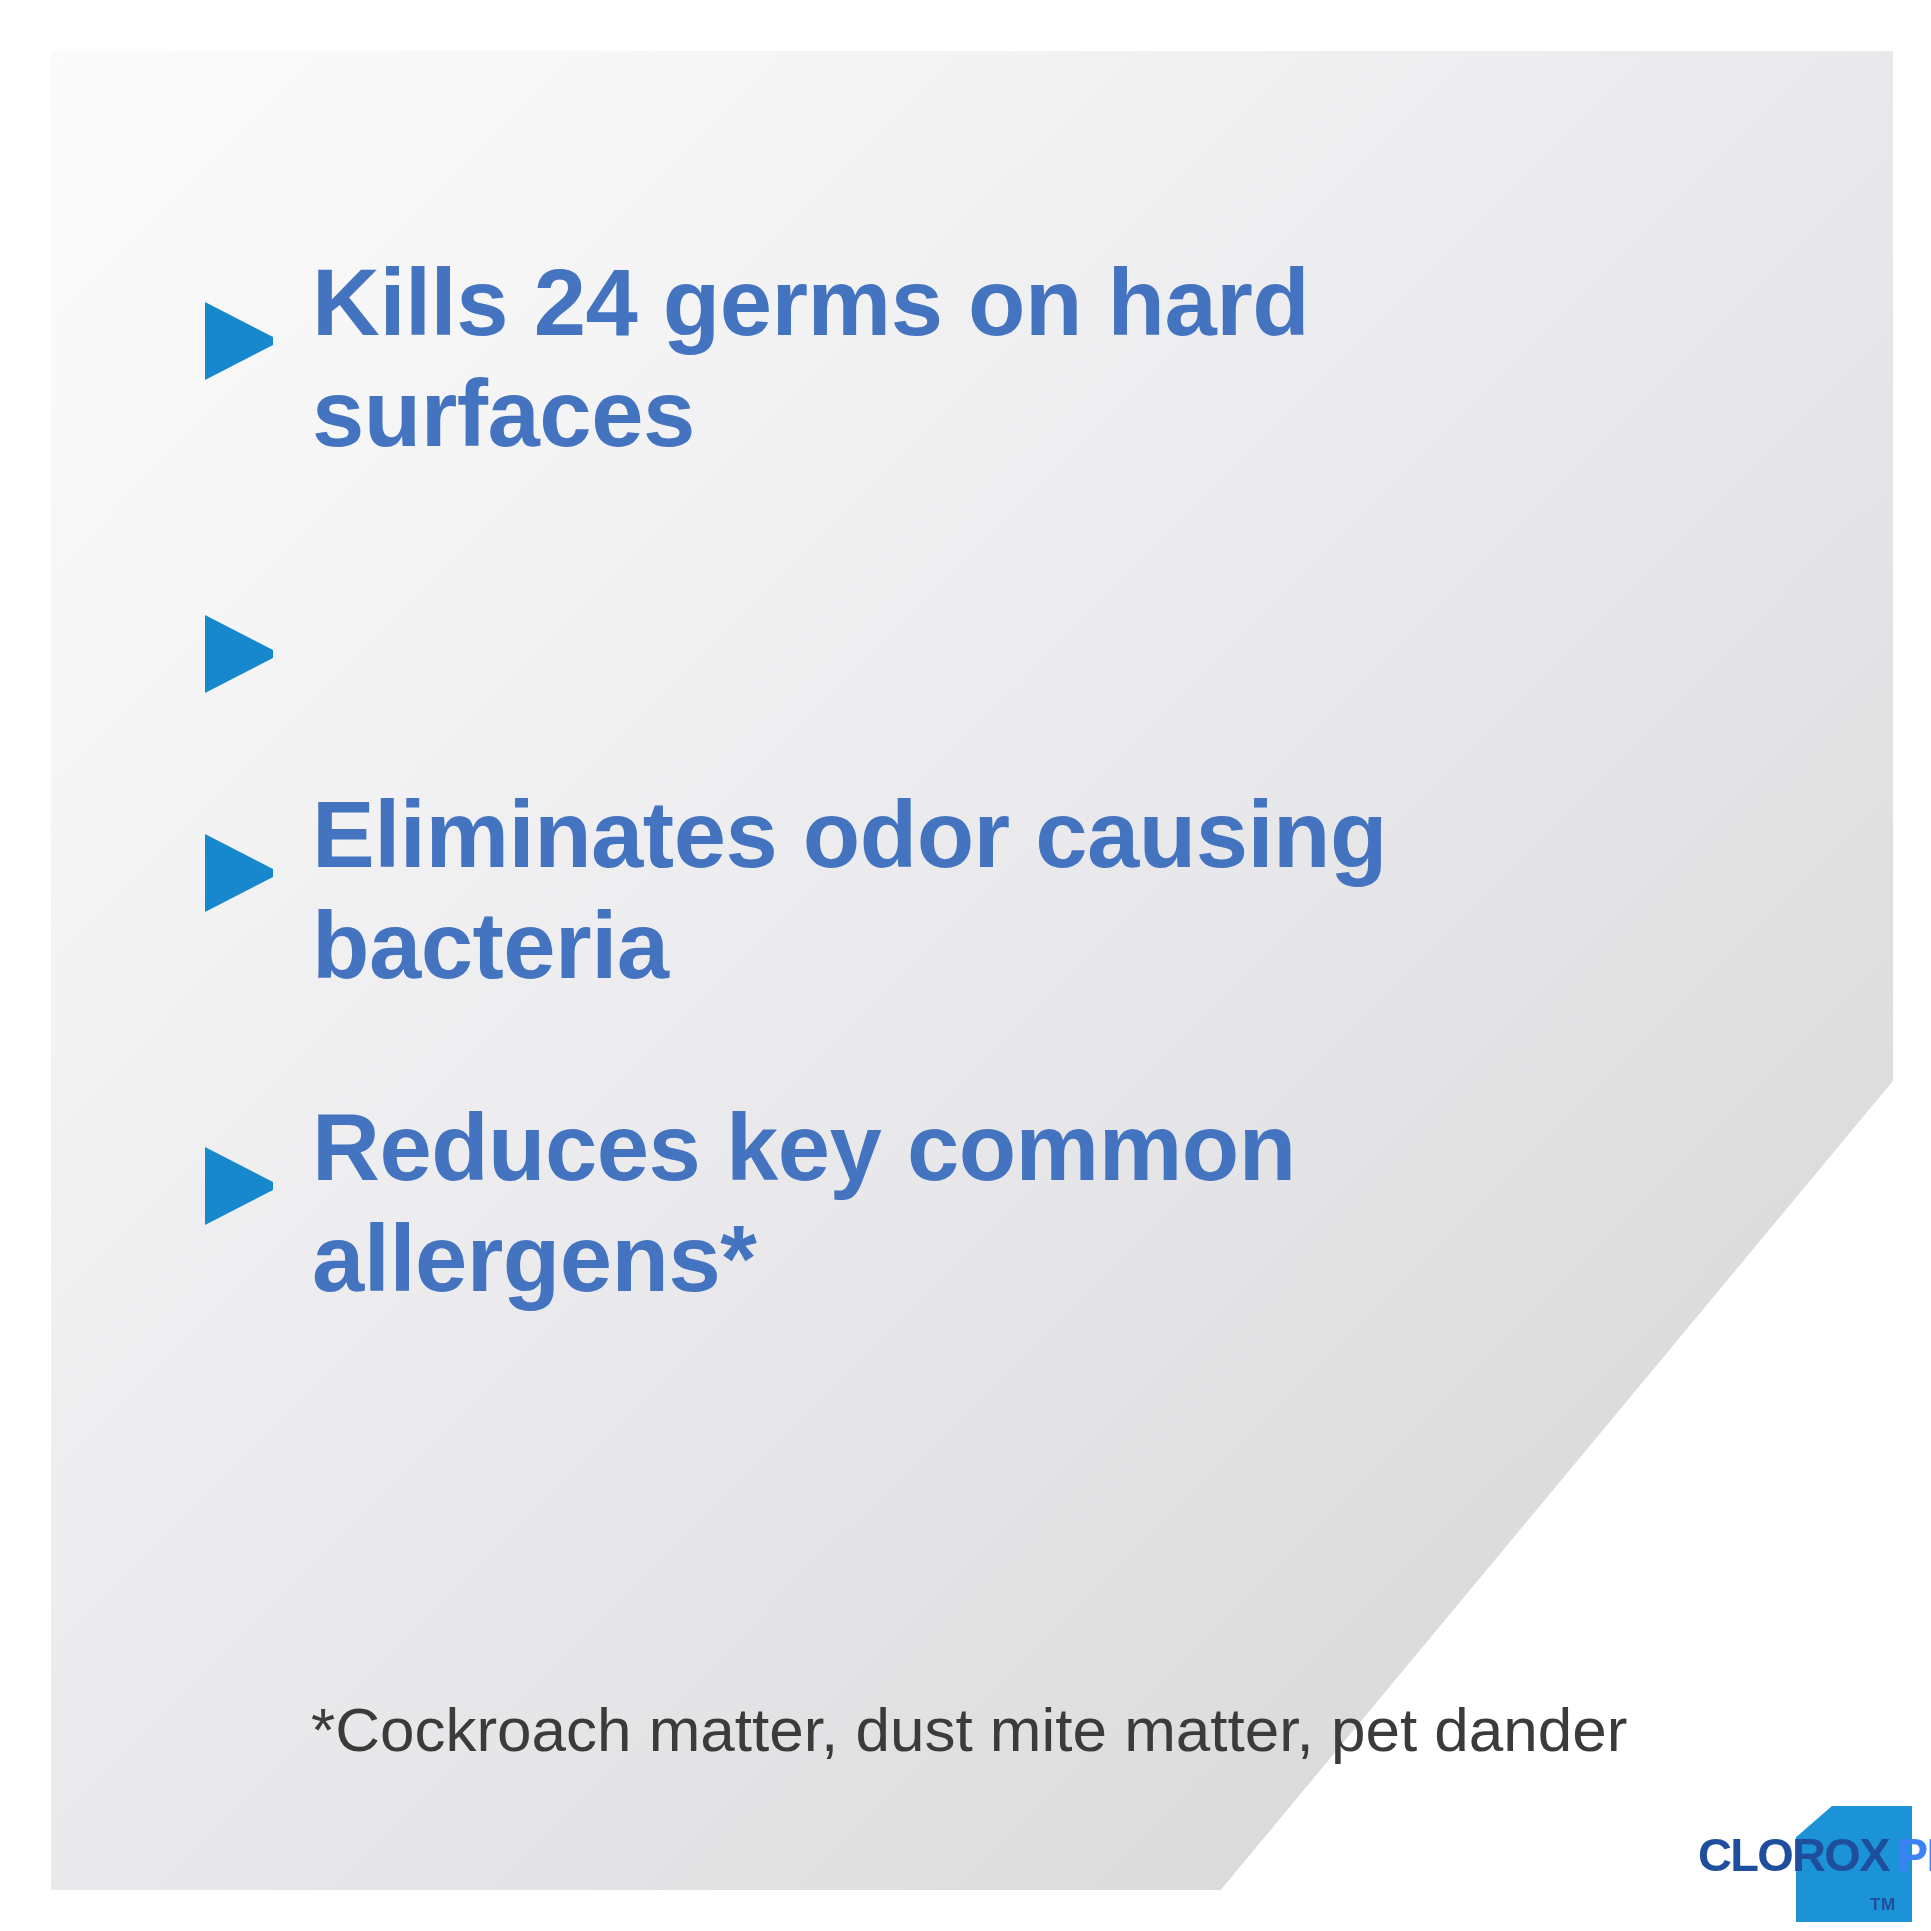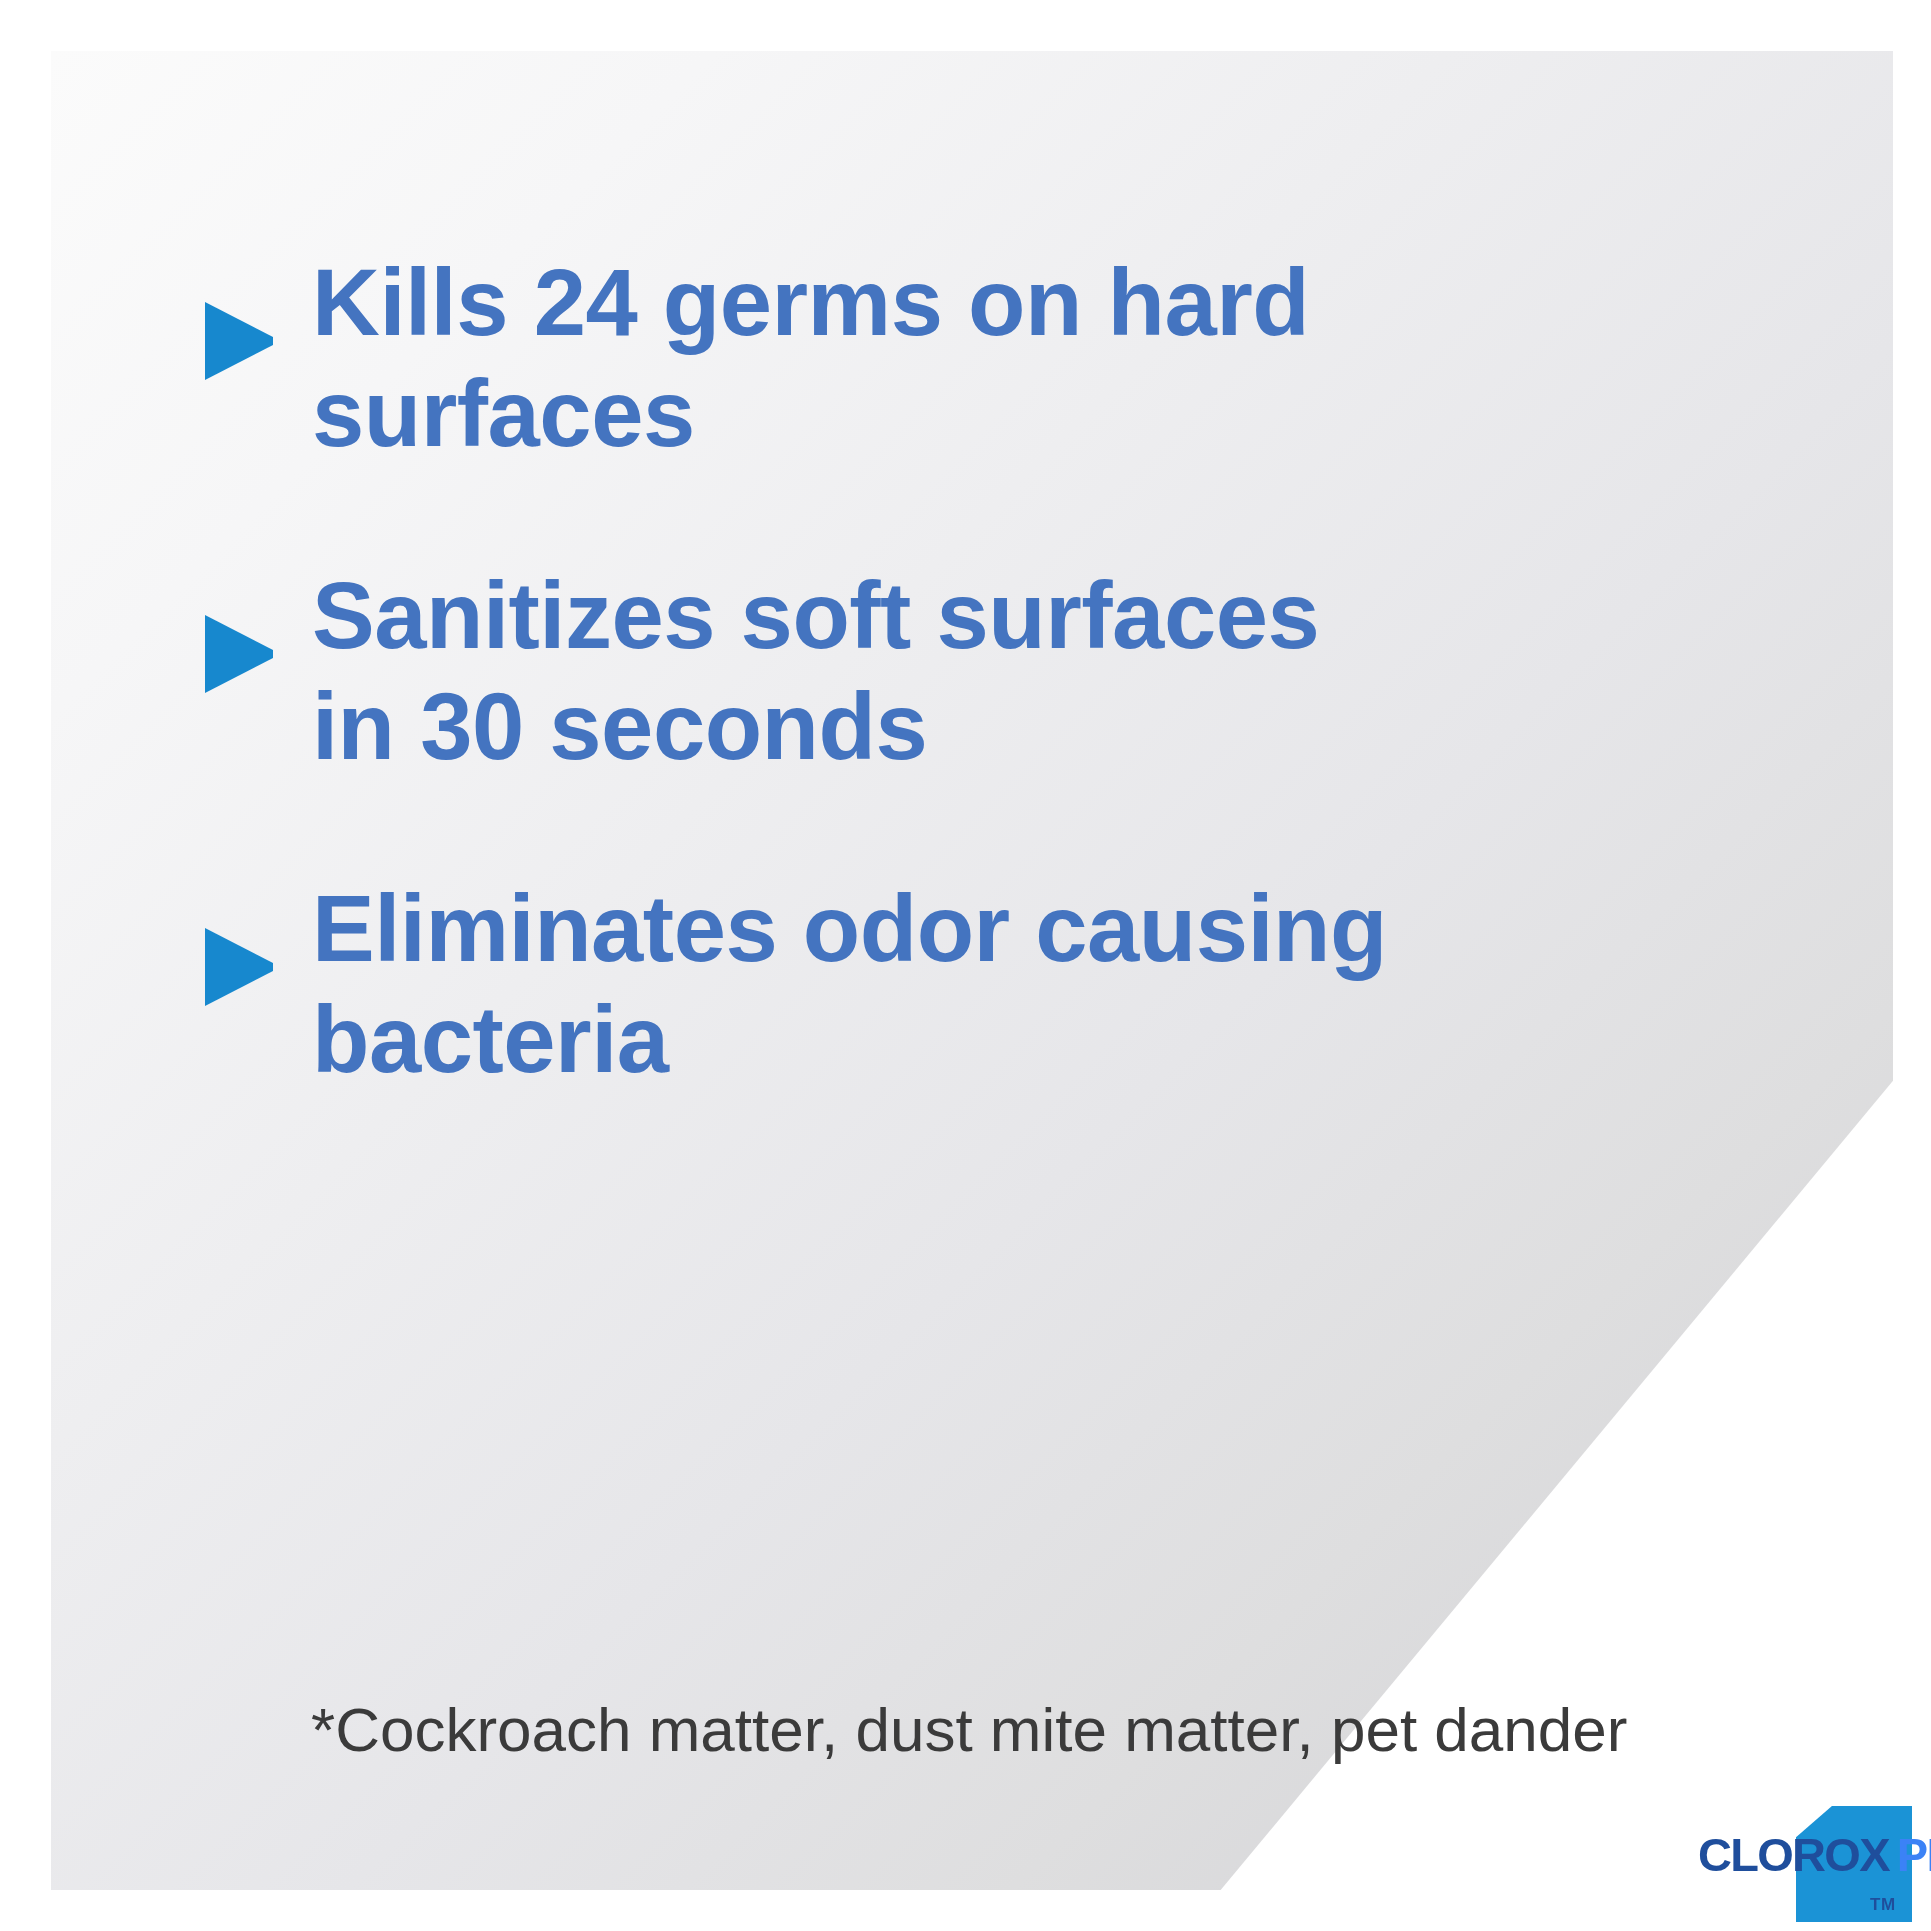--- a/index.html
+++ b/index.html
@@ -122,30 +122,33 @@
   <div class="bullets">
 
     <div class="bullet-row">
       <span class="tri"></span>
       <span class="btext">Kills 24 germs on hard
 surfaces</span>
     </div>
 
     <div class="bullet-row">
       <span class="tri"></span>
-      <span class="btext">Sanitizes soft surfaces
-in 30 seconds</span>
     </div>
 
     <div class="bullet-row">
       <span class="tri"></span>
       <span class="btext">Eliminates odor causing
 bacteria</span>
     </div>
 
+    <div class="bullet-row">
+      <span class="tri"></span>
+      <span class="btext">Reduces key common
+allergens*</span>
+    </div>
 
   </div>
 
   <div class="footnote">*Cockroach matter, dust mite matter, pet dander</div>
 
   <div class="logo">
     <div class="logo-banner"></div>
     <div class="logo-word">
       <span class="logo-clorox">CLOROX</span>
         <span class="logo-pro">PRO</span>

